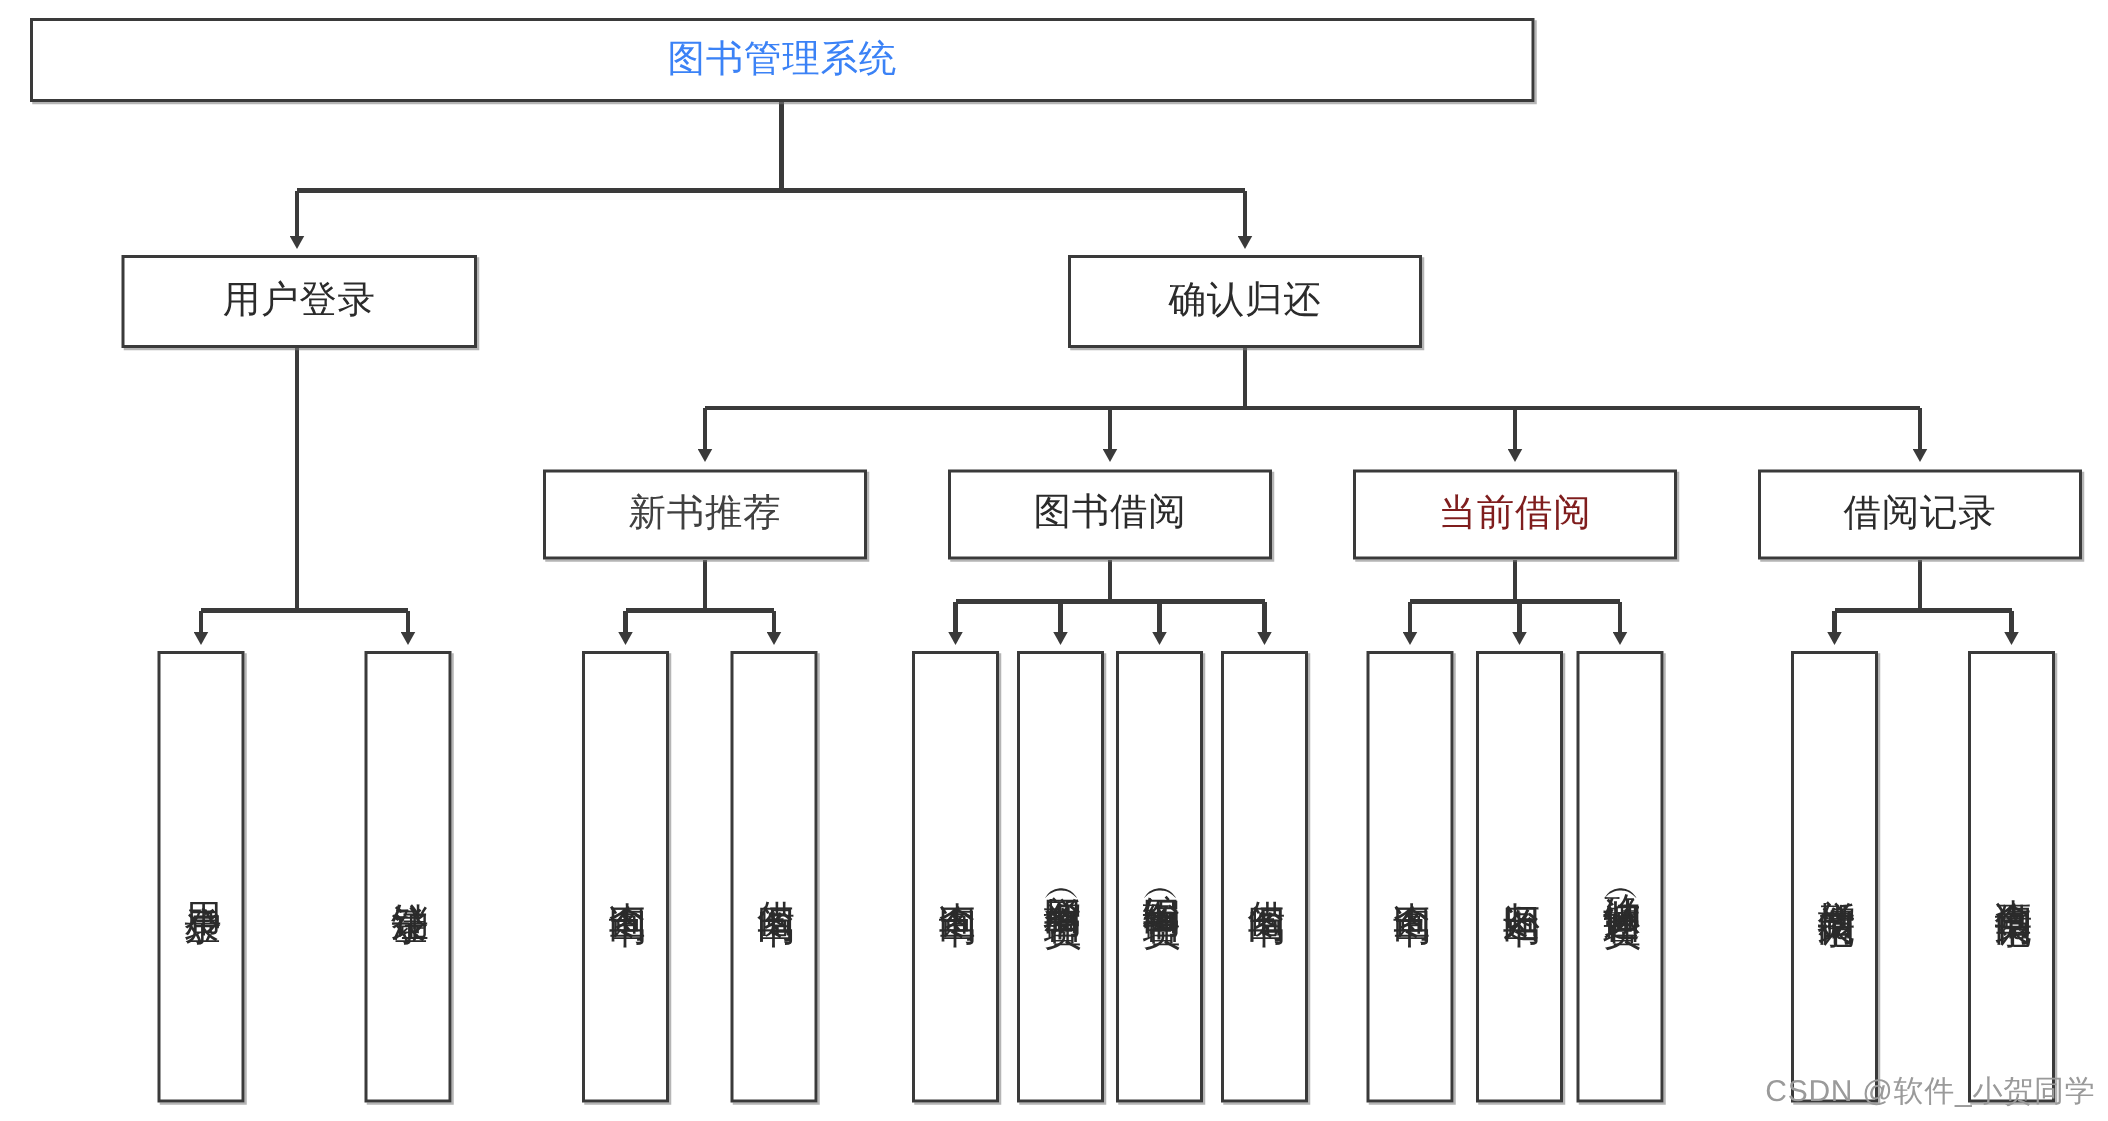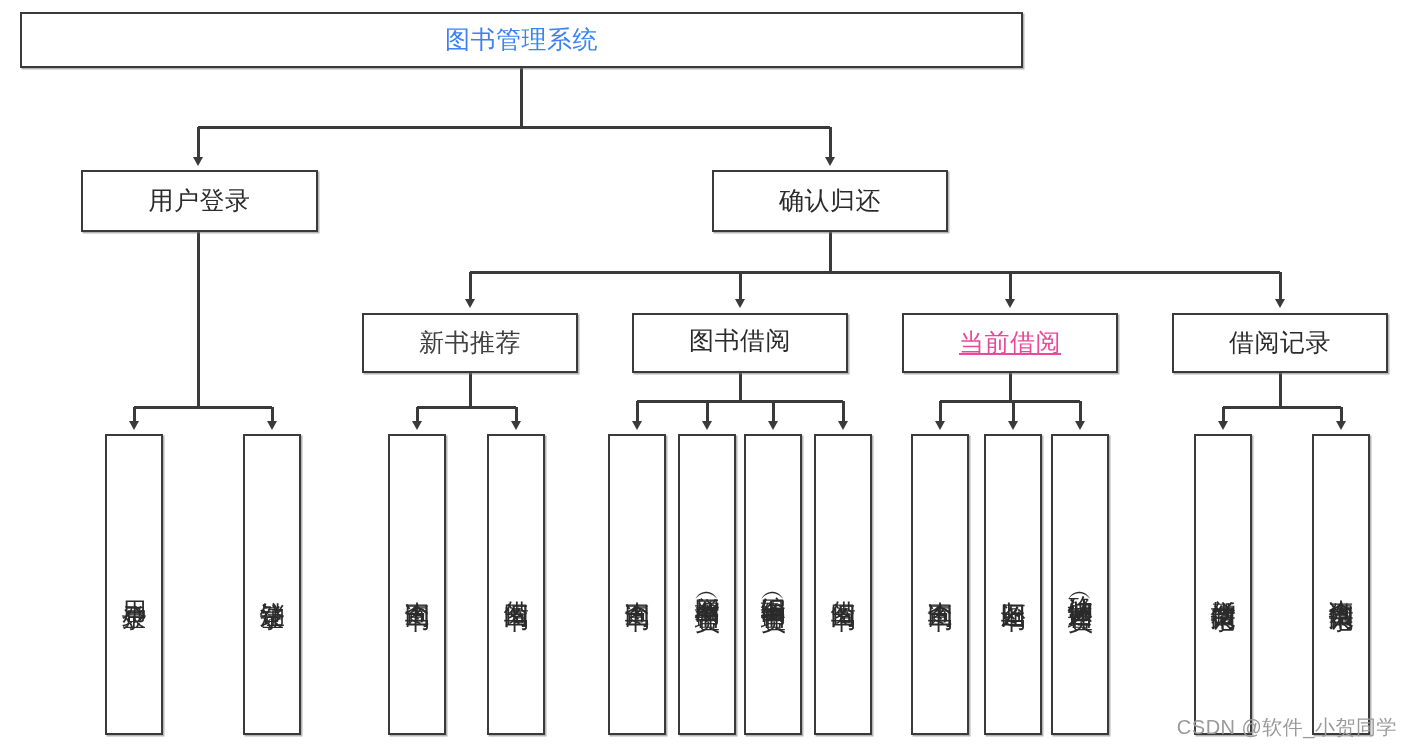--- a/index.html
+++ b/index.html
@@ -143,21 +143,21 @@
   <div class="node horiz" style="left: 712px; top: 170px; width: 236px; height: 62px; border-color: rgb(58, 58, 58); background: rgb(255, 255, 255); color: rgb(43, 43, 43);">
     <span class="node-label">确认归还</span>
   </div>
 
   <div class="node horiz" style="left: 362px; top: 313px; width: 216px; height: 60px; border-color: rgb(58, 58, 58); background: rgb(255, 255, 255); color: #404040;">
     <span class="node-label">新书推荐</span>
   </div>
   <div class="node horiz" style="left: 632px; top: 313px; width: 216px; height: 60px; border-color: rgb(58, 58, 58); background: rgb(255, 255, 255); color: rgb(43, 43, 43); font-family: Liberation Mono, monospace;">
     <span class="node-label">图书借阅</span>
   </div>
-  <div class="node horiz" style="left: 902px; top: 313px; width: 216px; height: 60px; border-color: rgb(58, 58, 58); background: rgb(255, 255, 255); color: #ec4899; text-decoration: underline;">
+  <div class="node horiz" style="left: 902px; top: 313px; width: 216px; height: 60px; border-color: rgb(58, 58, 58); background: rgb(255, 255, 255); color: #7f1d1d;">
     <span class="node-label">当前借阅</span>
   </div>
   <div class="node horiz" style="left: 1172px; top: 313px; width: 216px; height: 60px; border-color: rgb(58, 58, 58); background: rgb(255, 255, 255); color: rgb(43, 43, 43);">
     <span class="node-label">借阅记录</span>
   </div>
 
   <div class="node vert" style="left: 105px; top: 434px; width: 58px; height: 301px; border-color: rgb(58, 58, 58); background: rgb(255, 255, 255); color: rgb(43, 43, 43);">
     <span class="node-label">用户登录</span>
   </div>
   <div class="node vert" style="left: 243px; top: 434px; width: 58px; height: 301px; border-color: rgb(58, 58, 58); background: rgb(255, 255, 255); color: rgb(43, 43, 43);">

